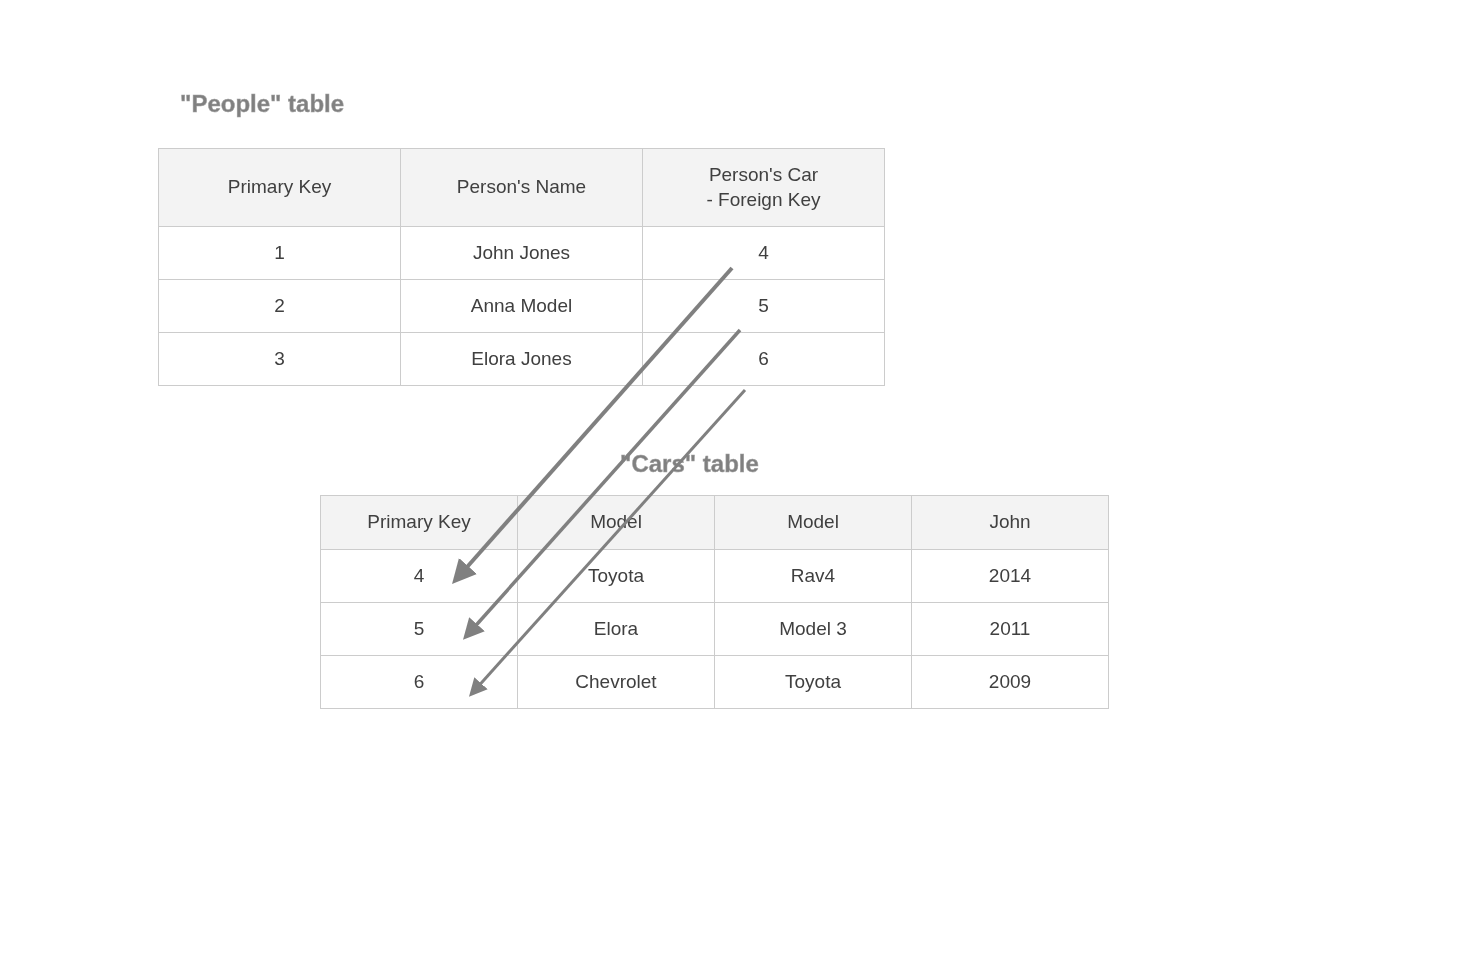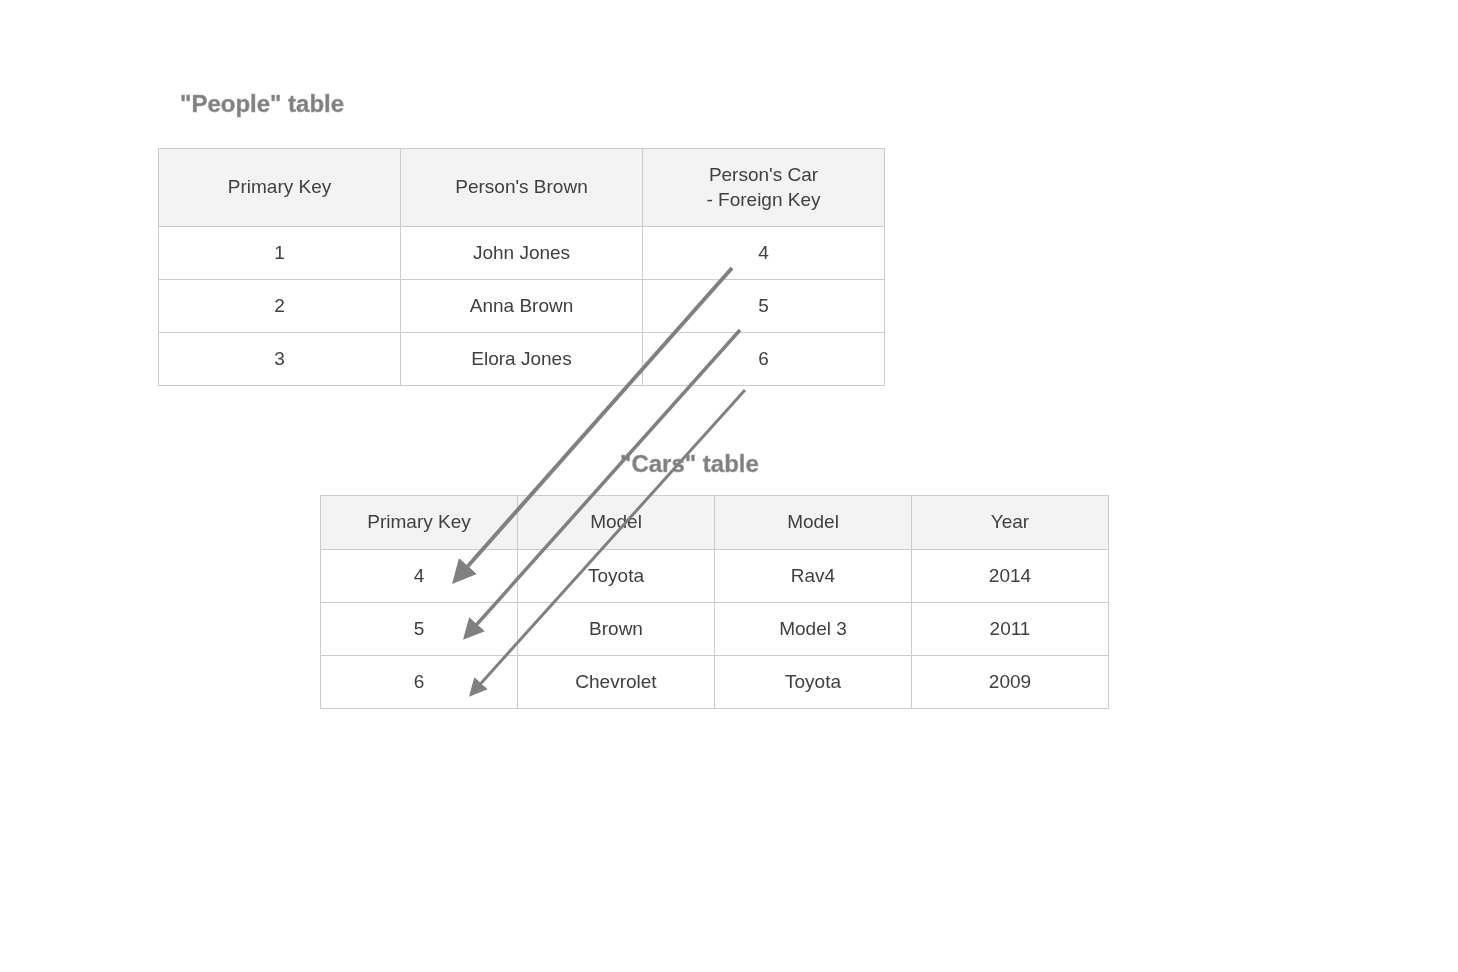--- a/index.html
+++ b/index.html
@@ -84,64 +84,64 @@
 <body>
 
 <div class="diagram-container">
 
   <div class="table-title people-title">"People" table</div>
 
   <table class="db-table people-table">
     <thead>
       <tr>
         <th>Primary Key</th>
-        <th>Person's Brown</th>
+        <th>Person's Name</th>
         <th>Person's Car<br>- Foreign Key</th>
       </tr>
     </thead>
     <tbody>
       <tr>
         <td>1</td>
         <td>John Jones</td>
         <td>4</td>
       </tr>
       <tr>
         <td>2</td>
-        <td>Anna Brown</td>
+        <td>Anna Model</td>
         <td>5</td>
       </tr>
       <tr>
         <td>3</td>
         <td>Elora Jones</td>
         <td>6</td>
       </tr>
     </tbody>
   </table>
 
   <div class="table-title cars-title">"Cars" table</div>
 
   <table class="db-table cars-table">
     <thead>
       <tr>
         <th>Primary Key</th>
         <th>Model</th>
         <th>Model</th>
-        <th>Year</th>
+        <th>John</th>
       </tr>
     </thead>
     <tbody>
       <tr>
         <td>4</td>
         <td>Toyota</td>
         <td>Rav4</td>
         <td>2014</td>
       </tr>
       <tr>
         <td>5</td>
-        <td>Brown</td>
+        <td>Elora</td>
         <td>Model 3</td>
         <td>2011</td>
       </tr>
       <tr>
         <td>6</td>
         <td>Chevrolet</td>
         <td>Toyota</td>
         <td>2009</td>
       </tr>
     </tbody>

